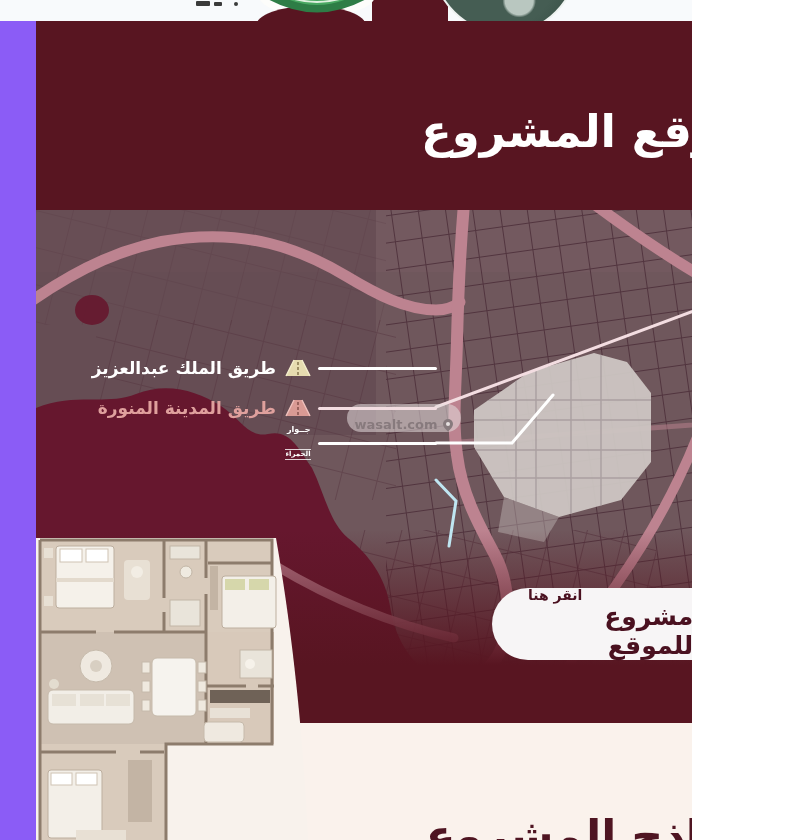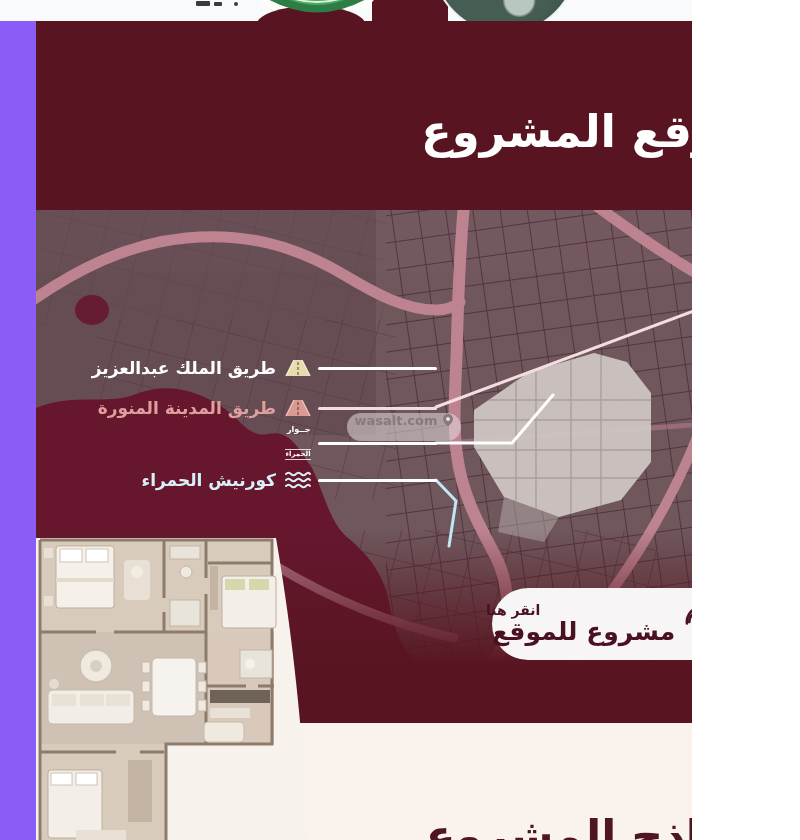--- a/index.html
+++ b/index.html
@@ -43,29 +43,29 @@
   #legend-2 .legend-text{color:#dfa09d;}
   #legend-2 .legend-dash{background:#f3dde1;}
   #legend-3 .legend-text{color:#ffffff;}
   #legend-4 .legend-text{color:#d8f1f8;}
   .mini-logo{color:#fff;text-align:right;line-height:1;}
   .mini-logo .l1{font-size:8px;font-weight:bold;}
   .mini-logo .l2{font-size:7px;font-weight:bold;border-top:1px solid rgba(255,255,255,.8);
     border-bottom:1px solid rgba(255,255,255,.8);padding:1px 0;margin-top:15px;}
 
   
-  #watermark{left:311px;top:392px;width:114px;height:28px;border-radius:14px;
-    background:rgba(228,220,220,.55);display:flex;align-items:flex-start;justify-content:center;gap:4px;}
+  #watermark{left:311px;top:383px;width:114px;height:28px;border-radius:14px;
+    background:rgba(228,220,220,.55);display:flex;align-items:flex-end;justify-content:center;gap:4px;}
   #watermark span{font-size:13px;font-weight:bold;color:#877a7d;}
 
   
   #cta-button{left:456px;top:567px;width:292px;height:72px;background:#f7f5f6;
     border-radius:36px 0 0 36px;display:flex;flex-direction:row;align-items:center;
     justify-content:flex-end;gap:10px;padding-right:46px;box-sizing:border-box;cursor:pointer;}
-  #cta-text{display:flex;flex-direction:column;align-items:flex-end;color:#4a1120;line-height:1.15;}
+  #cta-text{display:flex;flex-direction:column;align-items:flex-end;color:#4a1120;line-height:1.15;margin-left:42px;}
   #cta-line1{font-size:14px;font-weight:bold;margin-left:-6px;}
   #cta-line2{font-size:25px;font-weight:bold;}
 
   
   #floor-plan{left:36px;top:538px;}
 
   
   #models-section{left:36px;top:723px;width:764px;height:117px;background:#faf2ec;}
   #models-title{left:351px;top:87px;width:400px;text-align:center;color:#4f1522;
     font-size:44px;font-weight:bold;}
@@ -189,33 +189,20 @@
     <div id="legend-3" class="legend-row">
       <div class="legend-icon">
         <div class="mini-logo" dir="rtl">
           <div class="l1">جــوار</div>
           <div class="l2">الحمراء</div>
         </div>
       </div>
       <div class="legend-dash"></div>
     </div>
 
-    <div id="legend-4" class="legend-row">
-      <div class="legend-text" dir="rtl">كورنيش الحمراء</div>
-      <div class="legend-icon">
-        <svg width="28" height="20" viewBox="0 0 28 20">
-          <g stroke="#d8f1f8" stroke-width="2" fill="none" stroke-linecap="round">
-            <path d="M2,4 q2.5,-2.5 5,0 t5,0 t5,0 t5,0 t4,0"></path>
-            <path d="M2,10 q2.5,-2.5 5,0 t5,0 t5,0 t5,0 t4,0"></path>
-            <path d="M2,16 q2.5,-2.5 5,0 t5,0 t5,0 t5,0 t4,0"></path>
-          </g>
-        </svg>
-      </div>
-      <div class="legend-dash"></div>
-    </div>
 
     <div id="cta-button" class="abs" dir="rtl">
       <svg width="40" height="40" viewBox="0 0 24 24">
         <g fill="none" stroke="#4a1120" stroke-width="1.6" stroke-linecap="round" stroke-linejoin="round" transform="rotate(-14 12 12)">
           <path d="M7.5 4.2 A 5.5 5.5 0 0 0 3.2 8.5"></path>
           <path d="M9 1.6 A 8.6 8.6 0 0 0 1.6 9"></path>
           <path d="M9.5 13 V6.5 a1.4 1.4 0 0 1 2.8 0 V12 m0 0 V10.8 a1.4 1.4 0 0 1 2.8 0 V12.6 m0 0 v-0.6 a1.4 1.4 0 0 1 2.8 0.2 v2.8 a5.4 5.4 0 0 1 -5.4 5.4 h-0.9 a5.4 5.4 0 0 1 -4.5 -2.4 L5.2 15.1 a1.5 1.5 0 0 1 2.4 -1.8 L9.5 15"></path>
         </g>
       </svg>
       <div id="cta-text">

